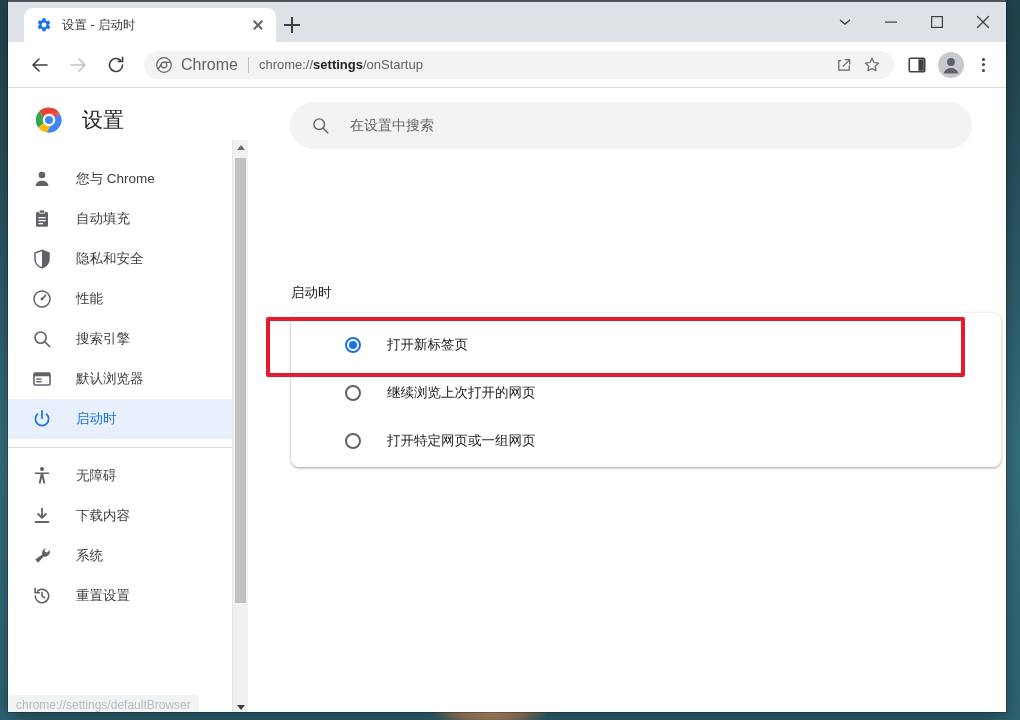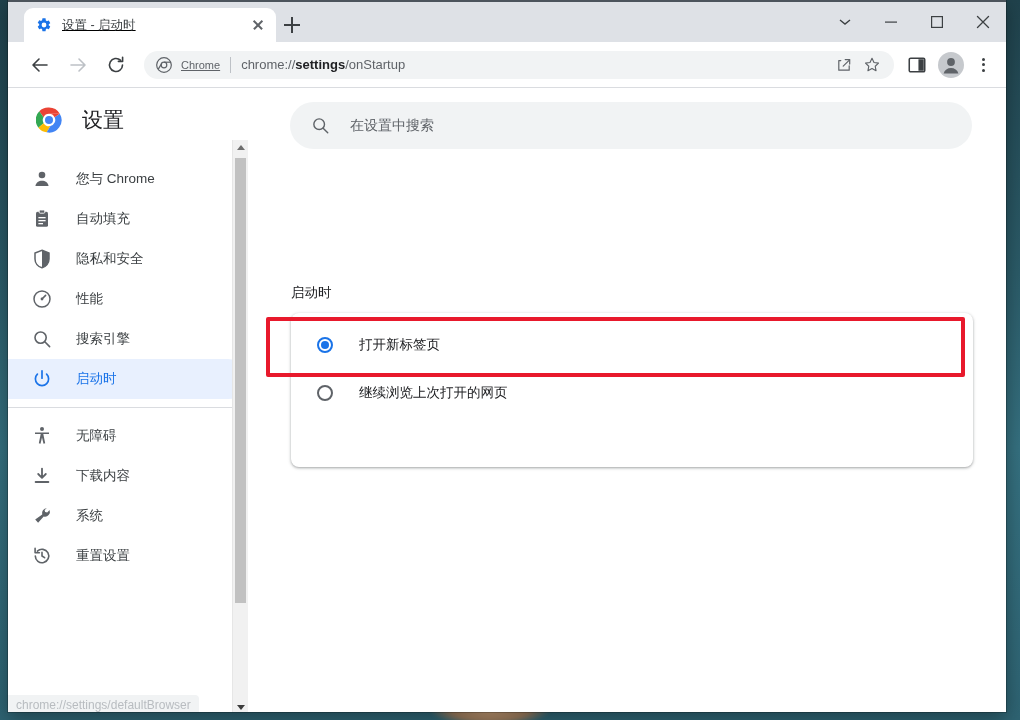--- a/index.html
+++ b/index.html
@@ -46,21 +46,20 @@
   }
   .tab {
     position: absolute;
     left: 16px; top: 6px;
     width: 252px; height: 34px;
     background: #ffffff;
     border-radius: 9px 9px 0 0;
     display: flex; align-items: center;
     padding: 0 8px 0 12px;
     box-sizing: border-box;
-    text-decoration: underline;
   }
   .tab-favicon {
     width: 16px; height: 16px;
     flex: 0 0 16px;
     margin-right: 10px;
     position: relative;
   }
   .tab-title {
     flex: 1 1 auto;
     font-size: 12.5px;
@@ -116,21 +115,21 @@
     flex: 1 1 auto;
     height: 28px;
     margin: 0 8px 0 12px;
     background: #f1f3f4;
     border-radius: 14px;
     display: flex; align-items: center;
     padding: 0 8px 0 12px;
     min-width: 0;
   }
   #omni-icon { width: 16px; height: 16px; flex: 0 0 16px; margin-right: 9px; position: relative; }
-  #omni-chip { font-size: 11px; color: #5f6368; white-space: nowrap; text-decoration: underline; }
+  #omni-chip { font-size: 16px; color: #5f6368; white-space: nowrap; }
   #omni-sep {
     width: 1px; height: 16px; background: #bdc1c6;
     margin: 0 10px; flex: 0 0 1px;
   }
   #omni-url { font-size: 13px; color: #5f6368; white-space: nowrap; overflow: hidden; }
   #omni-url b { color: #202124; font-weight: 700; }
   .omni-action { width: 28px; height: 28px; position: relative; flex: 0 0 28px; }
   .omni-action svg { position: absolute; left: 50%; top: 50%; transform: translate(-50%,-50%); }
 
   .tbicon { width: 30px; height: 30px; position: relative; flex: 0 0 30px; margin-right: 2px; }
@@ -239,20 +238,21 @@
     font-size: 13.5px; color: #202124;
   }
 
   #card {
     position: absolute;
     left: 43px; top: 225px;
     width: 682px; height: 154px;
     background: #ffffff;
     border-radius: 8px;
     box-shadow: 0 1px 2px rgba(60,64,67,.3), 0 1px 3px 1px rgba(60,64,67,.15);
+    padding-left: 28px;
   }
   .radiorow {
     height: 48px;
     display: flex; align-items: center;
     padding-left: 26px;
     cursor: pointer;
   }
   .radiorow:nth-child(1) { margin-top: 8px; }
   .radio {
     width: 16px; height: 16px; flex: 0 0 16px;
@@ -480,20 +480,31 @@
         <div class="navitem">
           <span class="ico">
             <svg width="20" height="20" viewBox="0 0 20 20">
                 <circle cx="8.6" cy="8.6" r="5.6" fill="none" stroke="#5f6368" stroke-width="1.6"></circle>
                 <path d="M12.8 12.8 17.6 17.6" stroke="#5f6368" stroke-width="1.6" stroke-linecap="round"></path>
               </svg>
           </span>
           <span>搜索引擎</span>
         </div>
 
+        <div class="navitem">
+          <span class="ico">
+            <svg width="20" height="20" viewBox="0 0 20 20">
+                <rect x="2" y="4" width="16" height="12" rx="1.3" fill="none" stroke="#5f6368" stroke-width="1.6"></rect>
+                <rect x="2" y="4" width="16" height="3.3" fill="#5f6368"></rect>
+                <rect x="4.2" y="9.4" width="5.4" height="1.4" fill="#5f6368"></rect>
+                <rect x="4.2" y="12" width="5.4" height="1.4" fill="#5f6368"></rect>
+              </svg>
+          </span>
+          <span>默认浏览器</span>
+        </div>
 
         <div class="navitem selected">
           <span class="ico">
             <svg width="20" height="20" viewBox="0 0 20 20">
                 <path d="M5.4 5.2a6.6 6.6 0 1 0 9.2 0" fill="none" stroke="#1a73e8" stroke-width="1.7" stroke-linecap="round"></path>
                 <path d="M10 1.8v7.4" stroke="#1a73e8" stroke-width="1.7" stroke-linecap="round"></path>
               </svg>
           </span>
           <span>启动时</span>
         </div>
@@ -575,20 +586,24 @@
         <div class="radiorow">
           <span class="radio checked"></span>
           <span class="radiolabel">打开新标签页</span>
         </div>
 
         <div class="radiorow">
           <span class="radio"></span>
           <span class="radiolabel">继续浏览上次打开的网页</span>
         </div>
 
+        <div class="radiorow">
+          <span class="radio"></span>
+          <span class="radiolabel">打开特定网页或一组网页</span>
+        </div>
       </div>
     </div>
 
     <div id="redbox"></div>
 
     <div id="statusbar">chrome://settings/defaultBrowser</div>
   </div>
 </div>
 
 </body></html>

